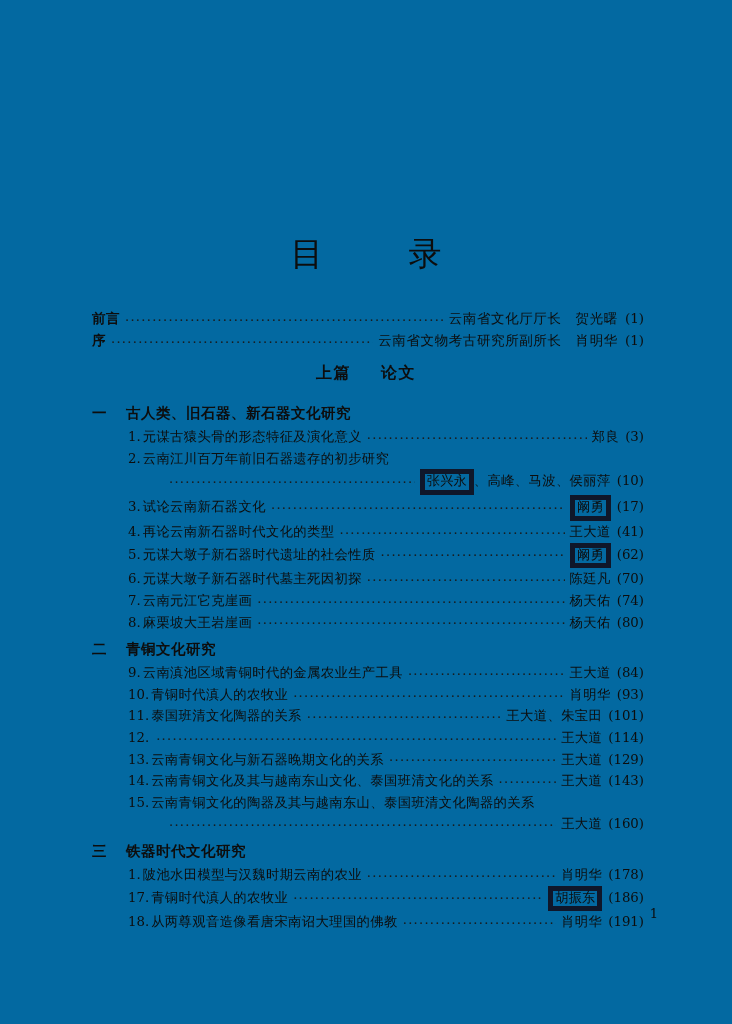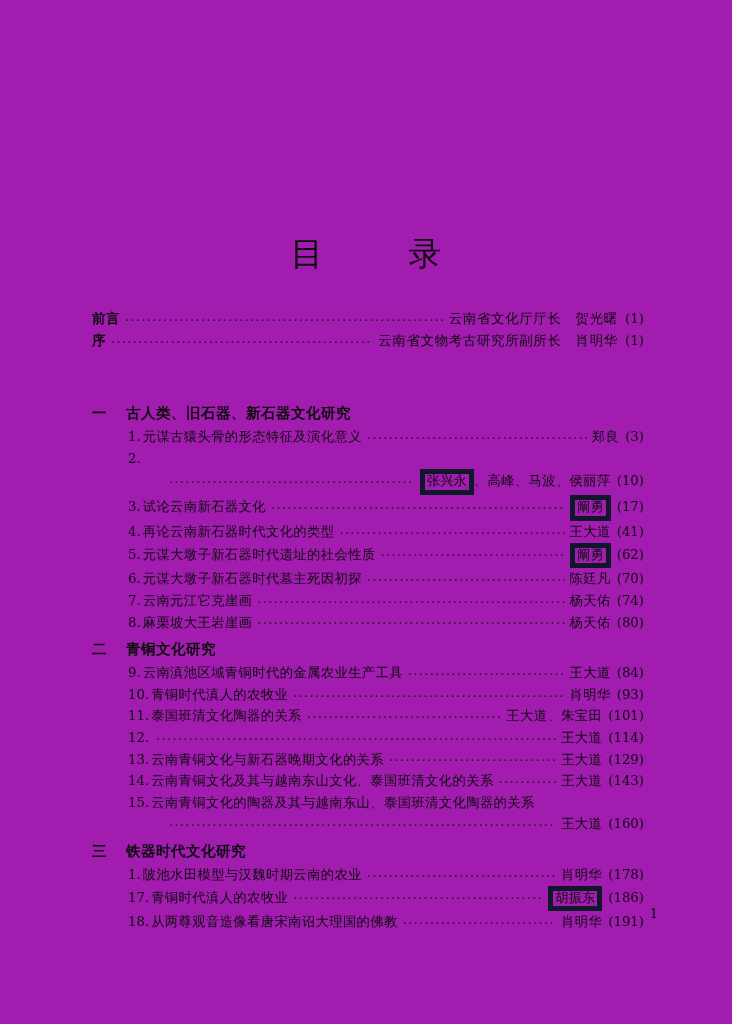--- a/index.html
+++ b/index.html
@@ -4,21 +4,21 @@
 <style>
   html, body {
     margin: 0;
     padding: 0;
     background: #ffffff;
   }
   .page {
     position: relative;
     width: 732px;
     height: 1024px;
-    background: #a21caf;
+    background: #0369a1;
     font-family: "DejaVu Serif", "Liberation Serif", serif;
     color: #0d0d0d;
     overflow: hidden;
   }
 
   
   .doc-title {
     position: absolute;
     top: 232px;
     left: 0;
@@ -190,35 +190,39 @@
     </div>
     <div class="fm-row">
       <span class="fm-label">序</span>
       <span class="leader"></span>
       <span class="fm-role">云南省文物考古研究所副所长</span>
       <span class="fm-author">肖明华</span>
       <span class="fm-page">(1)</span>
     </div>
   </div>
 
+  <div class="part-heading">
+    <span>上篇</span><span class="gap"></span><span>论文</span>
+  </div>
 
   <div class="toc">
       <div class="section-head">
         <span class="sec-num">一</span>
         <span class="sec-title">古人类、旧石器、新石器文化研究</span>
       </div>
       <div class="entry">
         <span class="e-num">1.</span>
         <span class="e-title">元谋古猿头骨的形态特征及演化意义</span>
         <span class="leader"></span>
         <span class="e-authors">郑良</span>
         <span class="e-page">(3)</span>
       </div>
       <div class="entry title-only">
         <span class="e-num">2.</span>
+        <span class="e-title">云南江川百万年前旧石器遗存的初步研究</span>
       </div>
       <div class="entry wrap-line">
         <span class="leader"></span>
         <span class="boxed">张兴永</span>
         <span class="e-authors">、高峰、马波、侯丽萍</span>
         <span class="e-page">(10)</span>
       </div>
       <div class="entry">
         <span class="e-num">3.</span>
         <span class="e-title">试论云南新石器文化</span>

